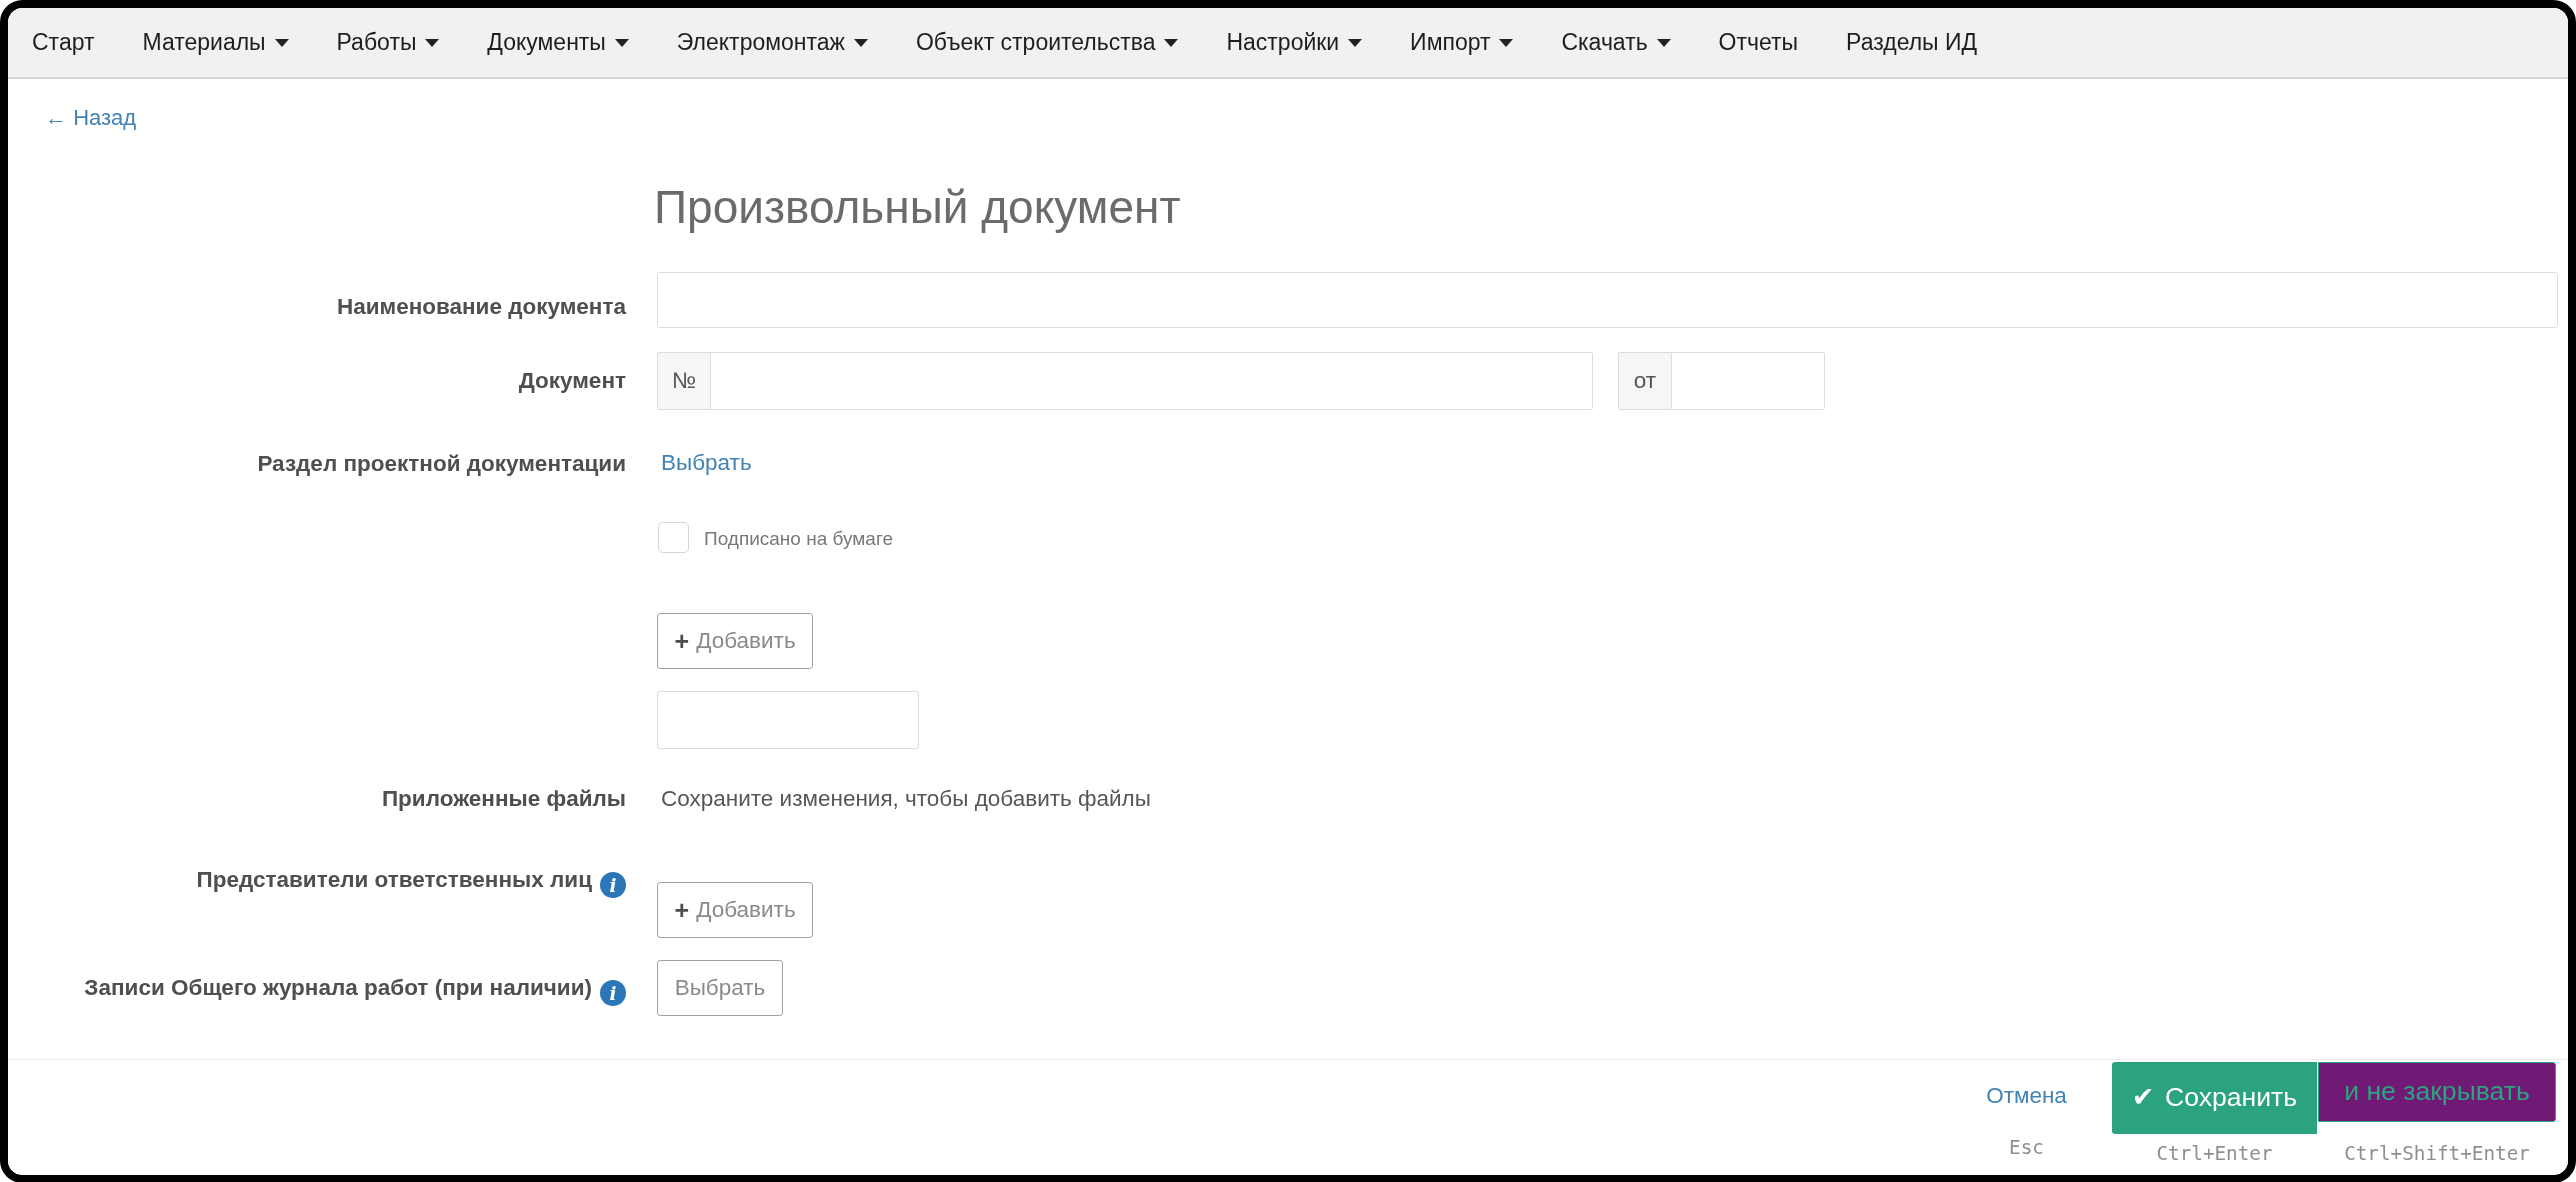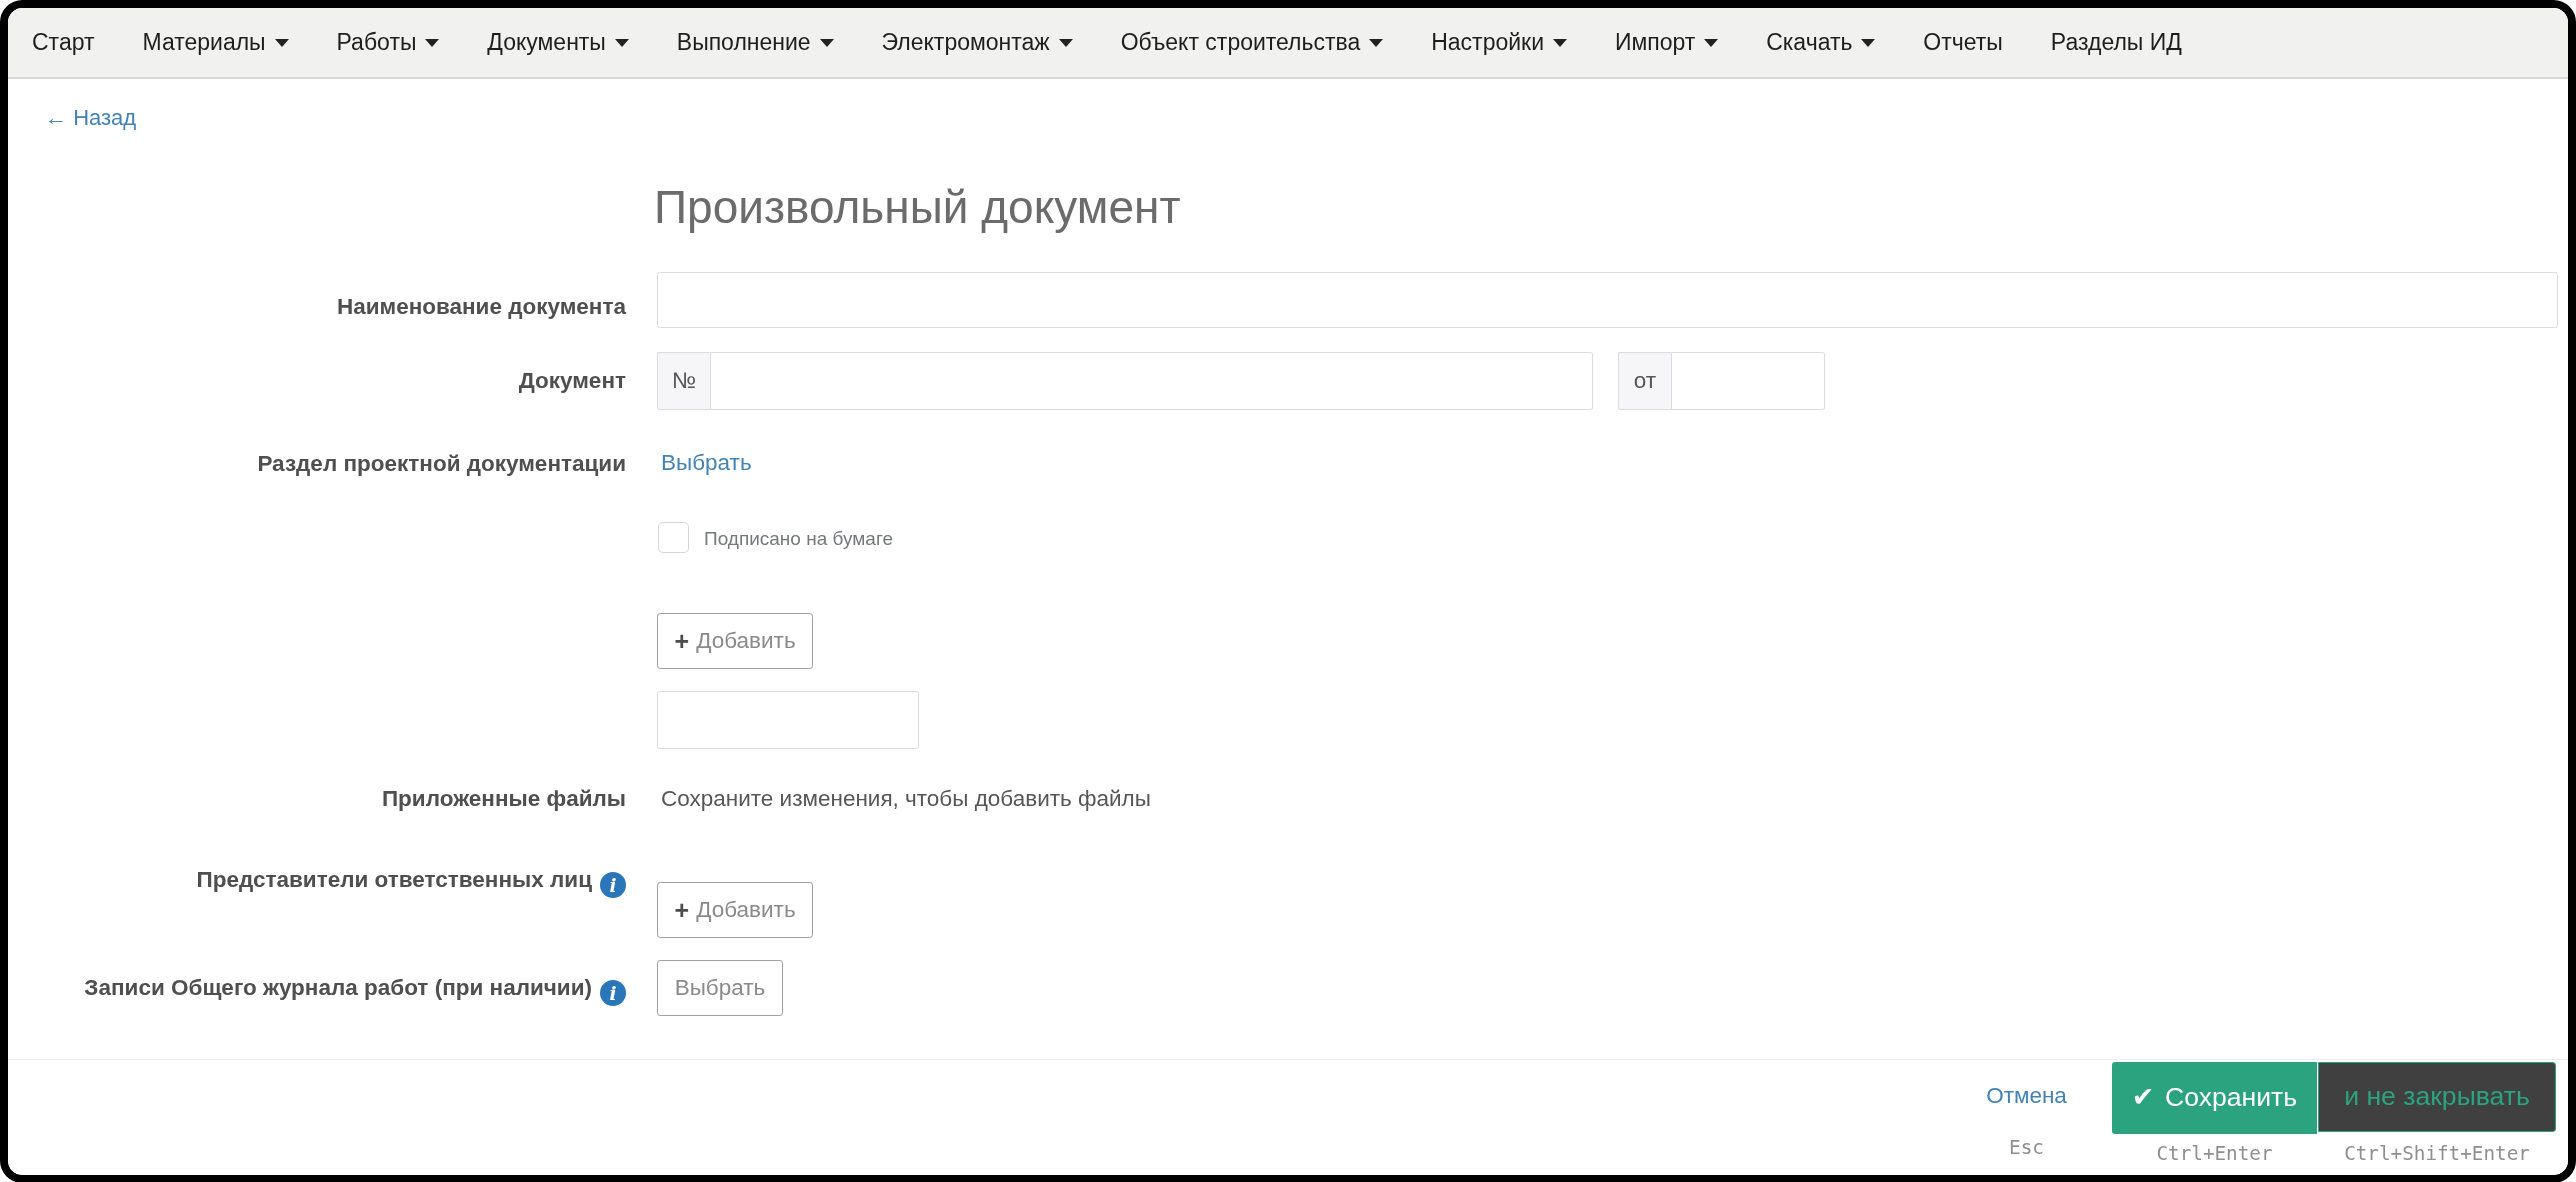--- a/index.html
+++ b/index.html
@@ -48,21 +48,21 @@
   .cancel-link { position:absolute; left:1962px; top:23px; width:113px; text-align:center;
                  font-size:22.5px; color:#4383b4; cursor:pointer; }
   .kbd { position:absolute; font-family:"DejaVu Sans Mono", monospace; font-size:19.3px; color:#8f8f8f; text-align:center; }
   .kbd-esc { left:1962px; top:76px; width:113px; }
   .kbd-save { left:2104px; top:82px; width:205px; }
   .kbd-noclose { left:2310px; top:82px; width:238px; }
   .btn-save { position:absolute; left:2104px; top:1.6px; width:205px; height:72px; background:#2ba37e; border:none;
               border-radius:3.2px 0 0 3.2px; color:#fff; font-size:26.6px; display:flex; align-items:center; justify-content:center;
               gap:10.5px; cursor:pointer; font-family:"Liberation Sans", sans-serif; }
   .btn-save .check-icon { font-size:27px; line-height:1; }
-  .btn-noclose { position:absolute; left:2310px; top:1.6px; width:238px; height:70px; background:#404040;
+  .btn-noclose { position:absolute; left:2310px; top:1.6px; width:238px; height:60px; background:#701a75;
                  border:1.6px solid #2ba37e; border-radius:0 3.2px 3.2px 0; color:#2ba37e; font-size:26.6px;
                  display:flex; align-items:center; justify-content:center; cursor:pointer; font-family:"Liberation Sans", sans-serif; }
 </style>
 </head>
 <body>
 
 <div class="frame">
 
   <div class="navbar">
     <div class="nav-item">
@@ -71,24 +71,20 @@
     <div class="nav-item">
         <span>Материалы</span>
         <span class="caret"></span>
       </div>
     <div class="nav-item">
         <span>Работы</span>
         <span class="caret"></span>
       </div>
     <div class="nav-item">
         <span>Документы</span>
-        <span class="caret"></span>
-      </div>
-    <div class="nav-item">
-        <span>Выполнение</span>
         <span class="caret"></span>
       </div>
     <div class="nav-item">
         <span>Электромонтаж</span>
         <span class="caret"></span>
       </div>
     <div class="nav-item">
         <span>Объект строительства</span>
         <span class="caret"></span>
       </div>

